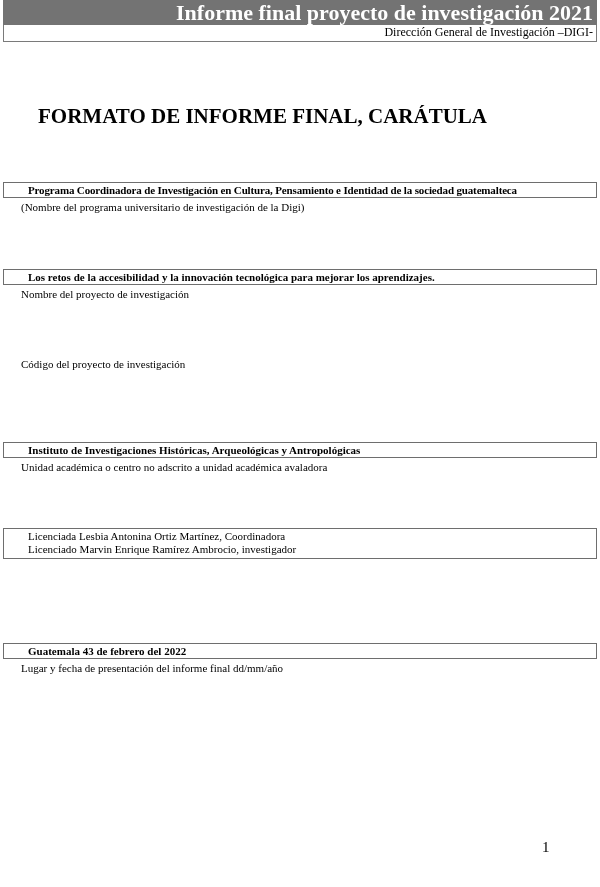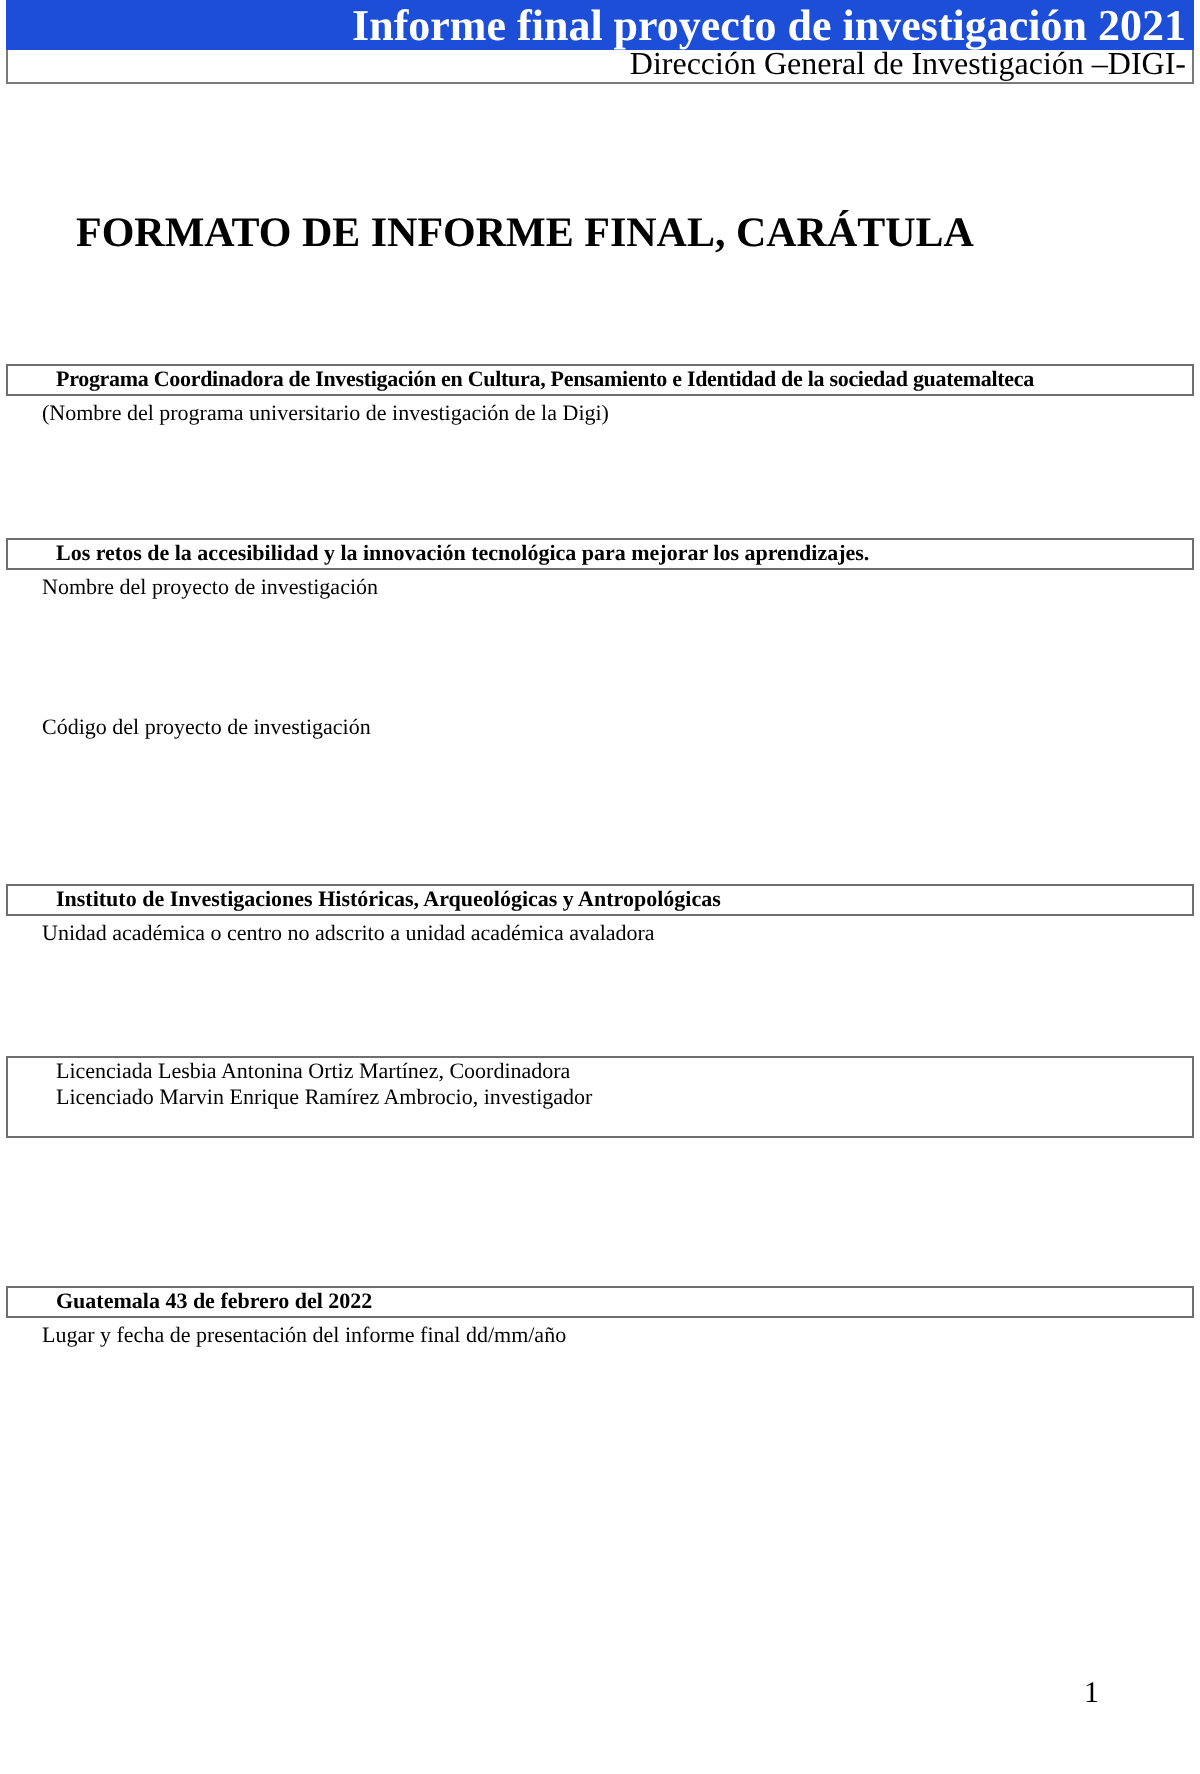--- a/index.html
+++ b/index.html
@@ -1,23 +1,23 @@
 <!DOCTYPE html>
 <html><head>
 <meta charset="utf-8">
 <style>
   html, body { margin: 0; padding: 0; background: #ffffff; }
   body { width: 600px; height: 887px; position: relative; overflow: hidden;
          font-family: "Liberation Serif", "DejaVu Serif", serif; color: #000; }
   .header-bar { position: absolute; left: 3px; top: 0; width: 594px; height: 25px;
-                background: #1d4ed8; color: #fff; font-weight: bold; font-size: 22px;
+                background: #737373; color: #fff; font-weight: bold; font-size: 22px;
                 line-height: 26px; text-align: right; box-sizing: border-box; padding-right: 4px; }
   .header-sub { position: absolute; left: 3px; top: 25px; width: 594px; height: 17px;
                 border: 1px solid #7a7a7a; border-top: none; box-sizing: border-box;
-                font-size: 16px; line-height: 15px; text-align: right; padding-right: 3px;
+                font-size: 12px; line-height: 15px; text-align: right; padding-right: 3px;
                 font-family: "Liberation Serif", serif; }
   .page-title { position: absolute; left: 22px; top: 88px; font-size: 21px; font-weight: bold; margin: 16px; }
   .field { position: absolute; left: 3px; width: 594px; }
   .field-box { border: 1px solid #6e6e6e; box-sizing: border-box; padding: 1px 0 0 24px;
                font-size: 11px; line-height: 13px; min-height: 15px; }
   .field-box.bold { font-weight: bold; }
   .field-box .line { display: block; white-space: nowrap; }
   .field-label { font-size: 11px; line-height: 18px; padding-left: 18px; white-space: nowrap; }
   .page-number { position: absolute; left: 542px; top: 839px; font-size: 15px; }
 </style>
@@ -42,21 +42,21 @@
 <div class="field" style="top:355px">
   <div class="field-label">Código del proyecto de investigación</div>
 </div>
 
 <div class="field" style="top:442px">
   <div class="field-box bold">Instituto de Investigaciones Históricas, Arqueológicas y Antropológicas</div>
   <div class="field-label">Unidad académica o centro no adscrito a unidad académica avaladora</div>
 </div>
 
 <div class="field" style="top:528px">
-  <div class="field-box" style="padding-top:1px;padding-bottom:12px;">
+  <div class="field-box" style="padding-top:1px;padding-bottom:2px;">
     <span class="line">Licenciada Lesbia Antonina Ortiz Martínez, Coordinadora</span>
     <span class="line">Licenciado Marvin Enrique Ramírez Ambrocio, investigador</span>
   </div>
 </div>
 
 <div class="field" style="top:643px">
   <div class="field-box bold">Guatemala 43 de febrero del 2022</div>
   <div class="field-label">Lugar y fecha de presentación del informe final dd/mm/año</div>
 </div>
 

